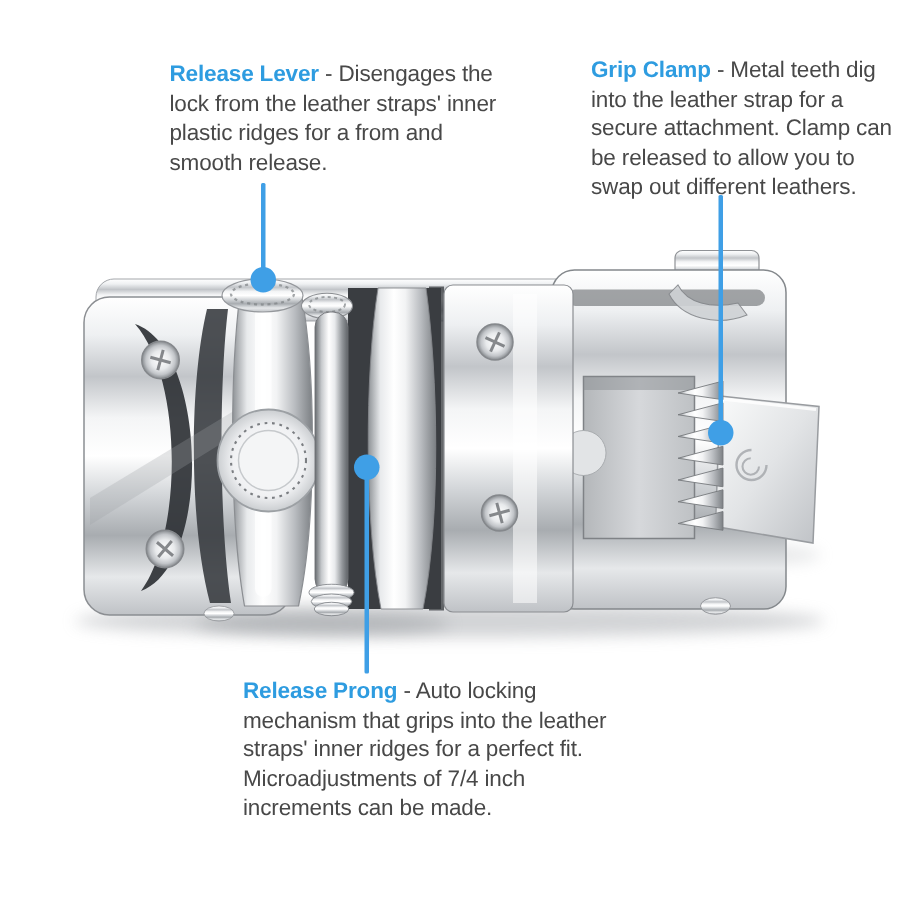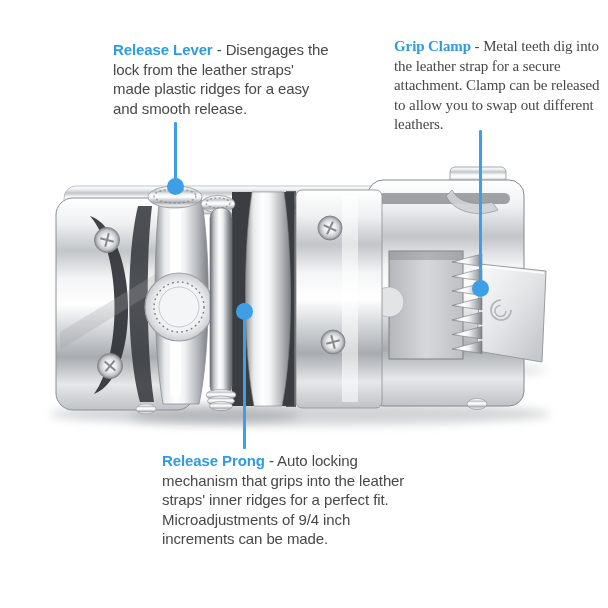--- a/index.html
+++ b/index.html
@@ -15,21 +15,21 @@
   .buckle-svg{position:absolute;left:0;top:0;width:608px;height:608px;}
   .callout{
     position:absolute;
     font-size:15px;
     line-height:19.5px;
     color:var(--text);
     letter-spacing:-0.1px;
   }
   .callout-title{color:var(--accent);font-weight:bold;}
   .callout-1{left:113px;top:40px;width:222px;}
-  .callout-2{left:394px;top:37px;width:206px;font-family:Liberation Serif, serif;}
+  .callout-2{left:394px;top:37px;width:206px;}
   .callout-3{left:162px;top:451px;width:252px;}
   .pointer-line{position:absolute;width:3px;background:var(--line);border-radius:1px;}
   .line-1{left:174px;top:122px;height:64px;}
   .line-2{left:479px;top:130px;height:158px;}
   .line-3{left:243px;top:311px;height:138px;}
   .pointer-dot{position:absolute;width:17px;height:17px;border-radius:50%;background:var(--line);}
   .dot-1{left:167px;top:178px;}
   .dot-2{left:472px;top:280px;}
   .dot-3{left:236px;top:303px;}
 </style>
@@ -203,24 +203,24 @@
 
   <div class="pointer-line line-1"></div>
   <div class="pointer-line line-2"></div>
   <div class="pointer-line line-3"></div>
 
   <div class="pointer-dot dot-1"></div>
   <div class="pointer-dot dot-2"></div>
   <div class="pointer-dot dot-3"></div>
 
   <div class="callout callout-1">
-    <span class="callout-title">Release Lever</span><span class="callout-desc"> - Disengages the lock from the leather straps' made plastic ridges for a easy and smooth release.</span>
+    <span class="callout-title">Release Lever</span><span class="callout-desc"> - Disengages the lock from the leather straps' inner plastic ridges for a from and smooth release.</span>
   </div>
 
   <div class="callout callout-2">
     <span class="callout-title">Grip Clamp</span><span class="callout-desc"> - Metal teeth dig into the leather strap for a secure attachment. Clamp can be released to allow you to swap out different leathers.</span>
   </div>
 
   <div class="callout callout-3">
-    <span class="callout-title">Release Prong</span><span class="callout-desc"> - Auto locking mechanism that grips into the leather straps' inner ridges for a perfect fit. Microadjustments of 9/4 inch increments can be made.</span>
+    <span class="callout-title">Release Prong</span><span class="callout-desc"> - Auto locking mechanism that grips into the leather straps' inner ridges for a perfect fit. Microadjustments of 7/4 inch increments can be made.</span>
   </div>
 
 </div>
 
 </body></html>

